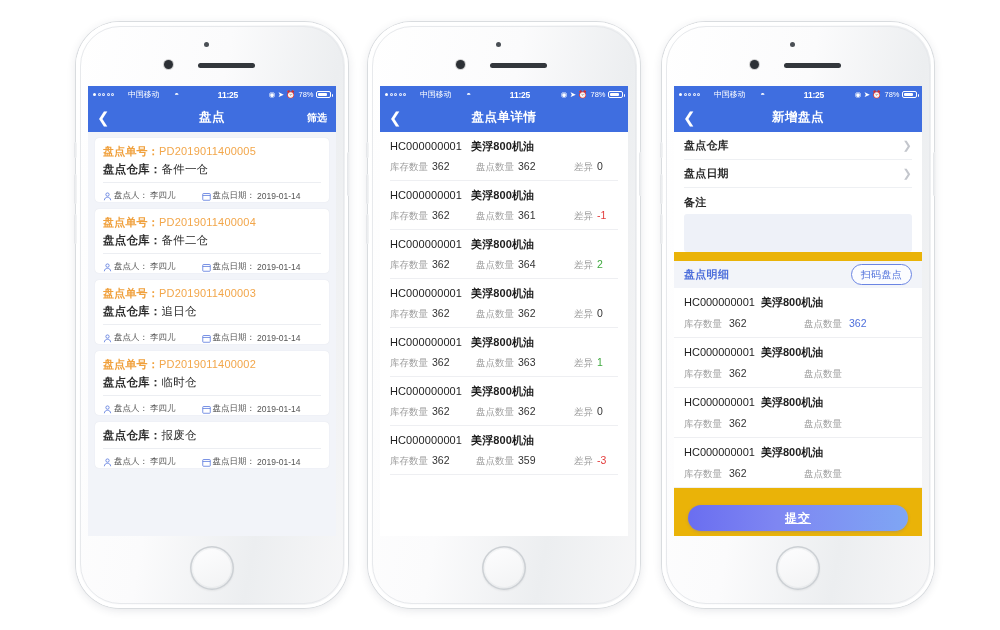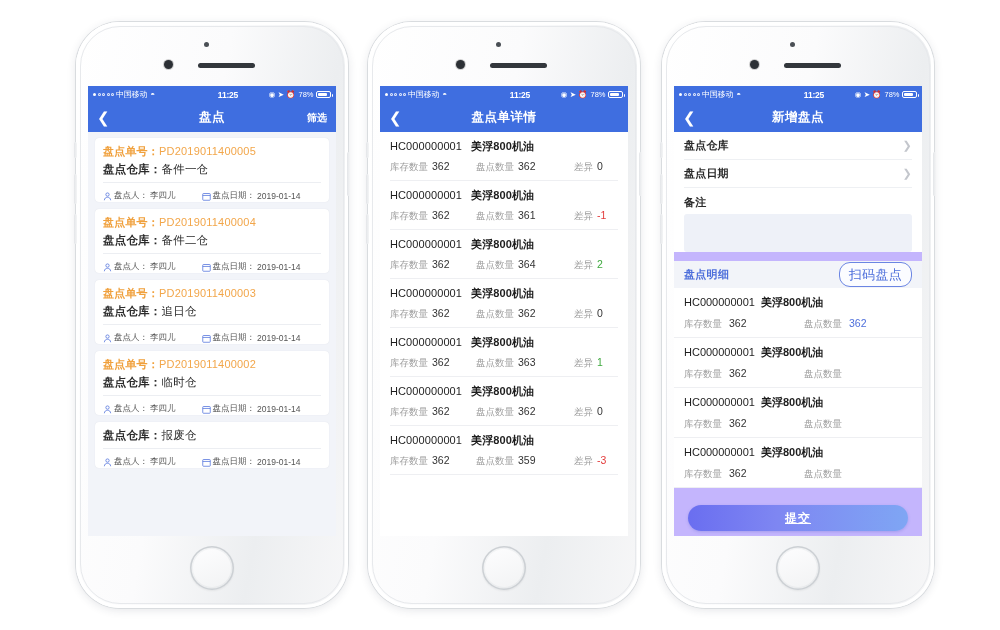--- a/index.html
+++ b/index.html
@@ -100,21 +100,21 @@
   
   .statusbar {
     height: 17px;
     background: #3f6ee0;
     color:#fff;
     display:flex; align-items:center;
     padding: 0 5px;
     font-size: 8px;
     position: relative;
   }
-  .sb-left { display:flex; align-items:center; gap:2px; }
+  .sb-left { display:flex; align-items:center; gap:14px; }
   .sb-dots { display:flex; align-items:center; gap:1.5px; }
   .sb-dots i { width:3px; height:3px; border-radius:50%; background:#fff; display:block; }
   .sb-dots i.hollow { background:transparent; box-shadow: inset 0 0 0 1px rgba(255,255,255,0.85); }
   .sb-carrier { font-size:8px; letter-spacing:-0.2px; }
   .sb-wifi { font-size:8px; margin-left:1px; }
   .sb-time {
     position:absolute; left:0; right:0; text-align:center;
     font-size:8.5px; font-weight:bold; letter-spacing:-0.2px;padding-left:32px;
   }
   .sb-right {
@@ -190,21 +190,21 @@
   .dt-bot { display:flex; align-items:center; font-size: 9.5px; color:#9b9b9b; }
   .dt-bot .num { color:#333; margin-left:4px; font-size:10.5px;}
   .dt-bot .c1 { width: 86px; }
   .dt-bot .c2 { width: 98px; }
   .dt-bot .c3 { }
   .dt-bot .diff-pos { color:#3ea93e; margin-left:4px; font-size:10.5px;}
   .dt-bot .diff-neg { color:#e33b3b; margin-left:4px; font-size:10.5px;}
   .dt-bot .diff-zero { color:#333; margin-left:4px; font-size:10.5px;}
 
   
-  .form-wrap { background:#c4b5fd; height:100%; position:relative; }
+  .form-wrap { background:#eab308; height:100%; position:relative; }
   .form-card { background:#fff; padding: 0 10px; }
   .fm-row {
     height: 28px; display:flex; align-items:center;
     border-bottom: 1px solid #eef0f3;
     font-size: 11px; color:#2b2b2b; font-weight:bold; letter-spacing:0.2px;
   }
   .fm-row .chev { margin-left:auto; color:#c3c6cc; font-size:11px; font-weight:normal; }
   .fm-note-label { font-size: 11px; color:#2b2b2b; font-weight:bold; padding: 7px 0 4px 0; letter-spacing:0.2px;}
   .fm-textarea {
     height: 38px; background:#eef1f8;
@@ -213,21 +213,21 @@
   .detail-head {
     height: 27px; display:flex; align-items:center;
     padding: 0 10px; background:#f2f4f9;
   }
   .detail-head .t { font-size: 11px; color:#4e6fdb; font-weight:bold; letter-spacing:0.3px;}
   .scan-btn {
     margin-left:auto;
     border: 1px solid #6b85e3;
     color:#4e6fdb;
     border-radius: 11px;
-    font-size: 13px;
+    font-size: 10px;
     padding: 2.5px 9px;
     background:#fbfcff;
     cursor:pointer;
     letter-spacing:0.3px;
   }
   .inv-list { background:#fff; }
   .inv-item { padding: 7px 10px 6px 10px; border-bottom: 1px solid #eeeff2; }
   .inv-top { font-size: 11px; color:#1d1d1d; margin-bottom: 7px; }
   .inv-top .code { margin-right: 6px; }
   .inv-top .name { font-weight:bold; }

